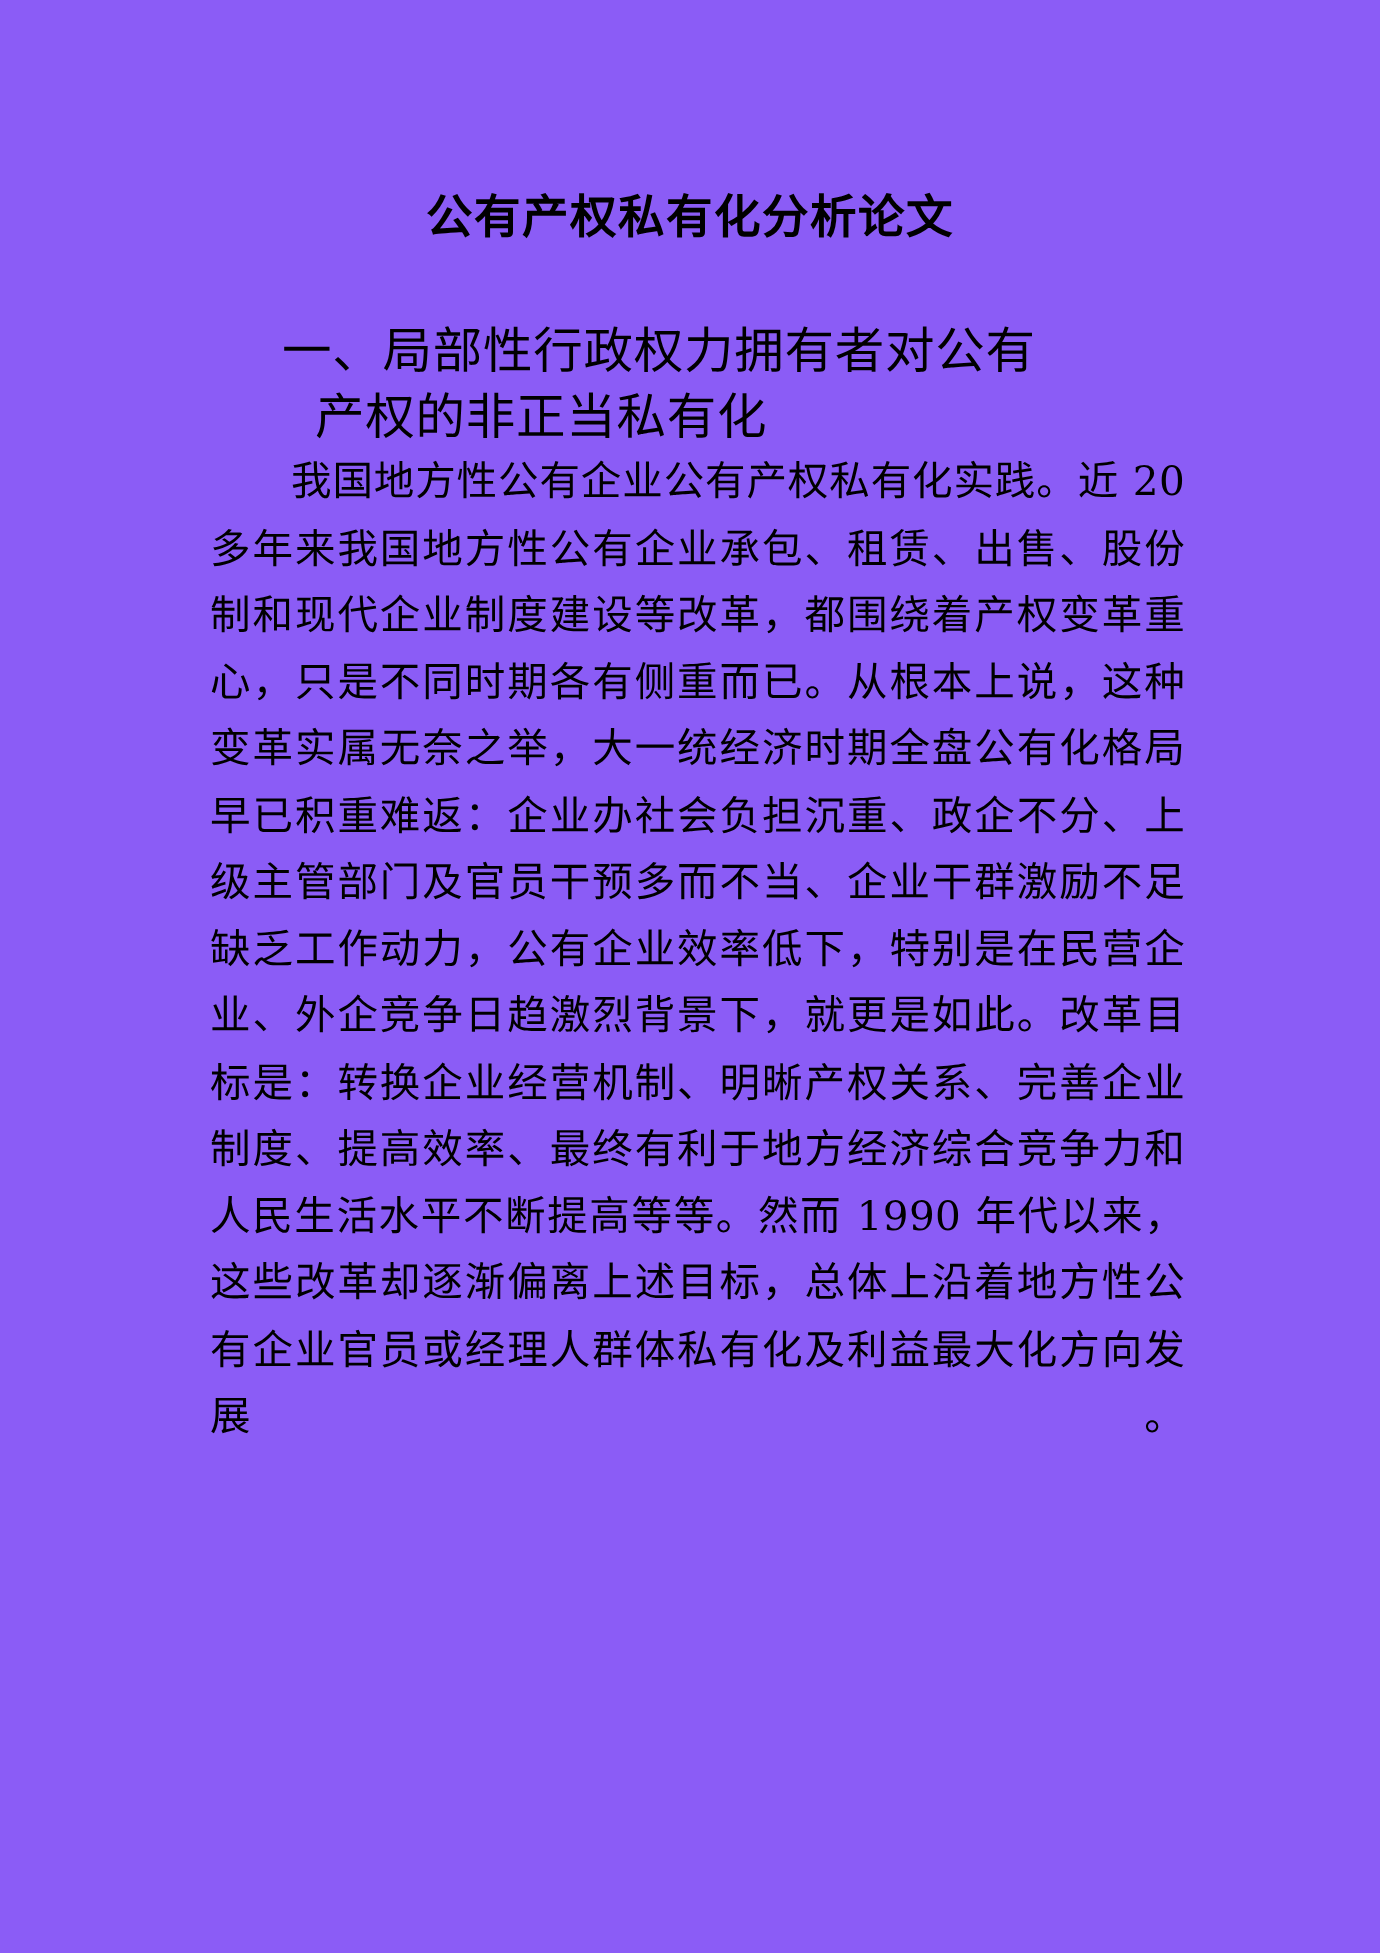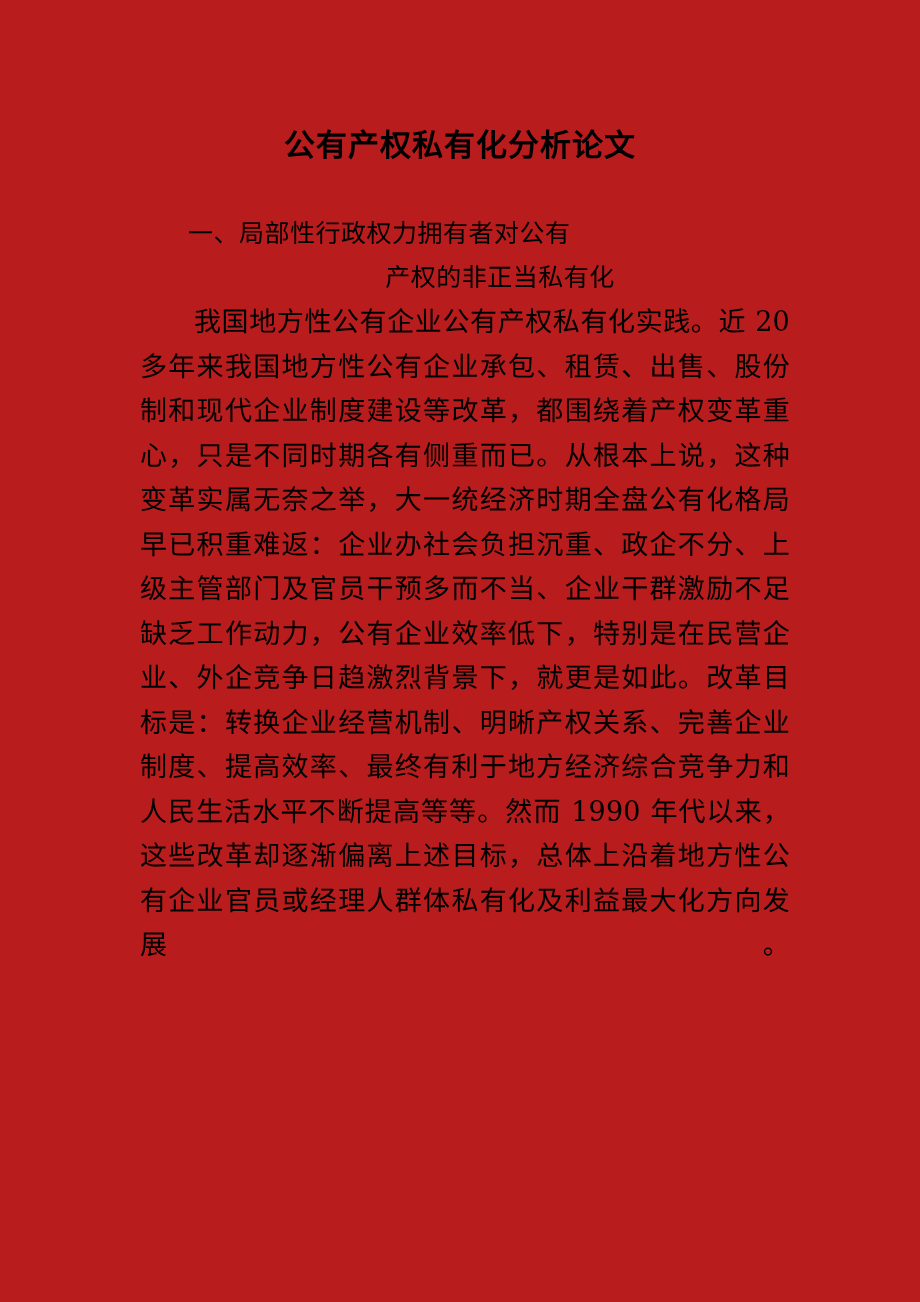--- a/index.html
+++ b/index.html
@@ -10,21 +10,21 @@
   }
   body {
     font-family: "DejaVu Serif", "Liberation Serif", serif;
     color: #000000;
     -webkit-font-smoothing: antialiased;
   }
   .page {
     position: relative;
     width: 920px;
     height: 1302px;
-    background: #b91c1c;
+    background: #8b5cf6;
     overflow: hidden;
     box-sizing: border-box;
   }
   .doc-title {
     position: absolute;
     left: 0;
     top: 104px;
     width: 920px;
     text-align: center;
     font-size: 31px;
@@ -33,27 +33,27 @@
     line-height: 40px;
     font-family: "DejaVu Sans", "Liberation Sans", sans-serif;
   }
   .body-block {
     position: absolute;
     left: 140px;
     top: 212px;
     width: 650px;
   }
   .heading-line {
-    font-size: 25px;
+    font-size: 33px;
     line-height: 44px;
     letter-spacing: 0.5px;
     white-space: nowrap;
   }
   .heading-line.l1 { padding-left: 48px; }
-  .heading-line.l2 { padding-left: 70px; text-align: center; }
+  .heading-line.l2 { padding-left: 70px; }
 
   .para {
     font-size: 27px;
     line-height: 44.5px;
     letter-spacing: 0.2px;
     text-align: justify;
     text-justify: inter-character;
     text-indent: 2em;
     margin: 0;
     word-break: break-all;

